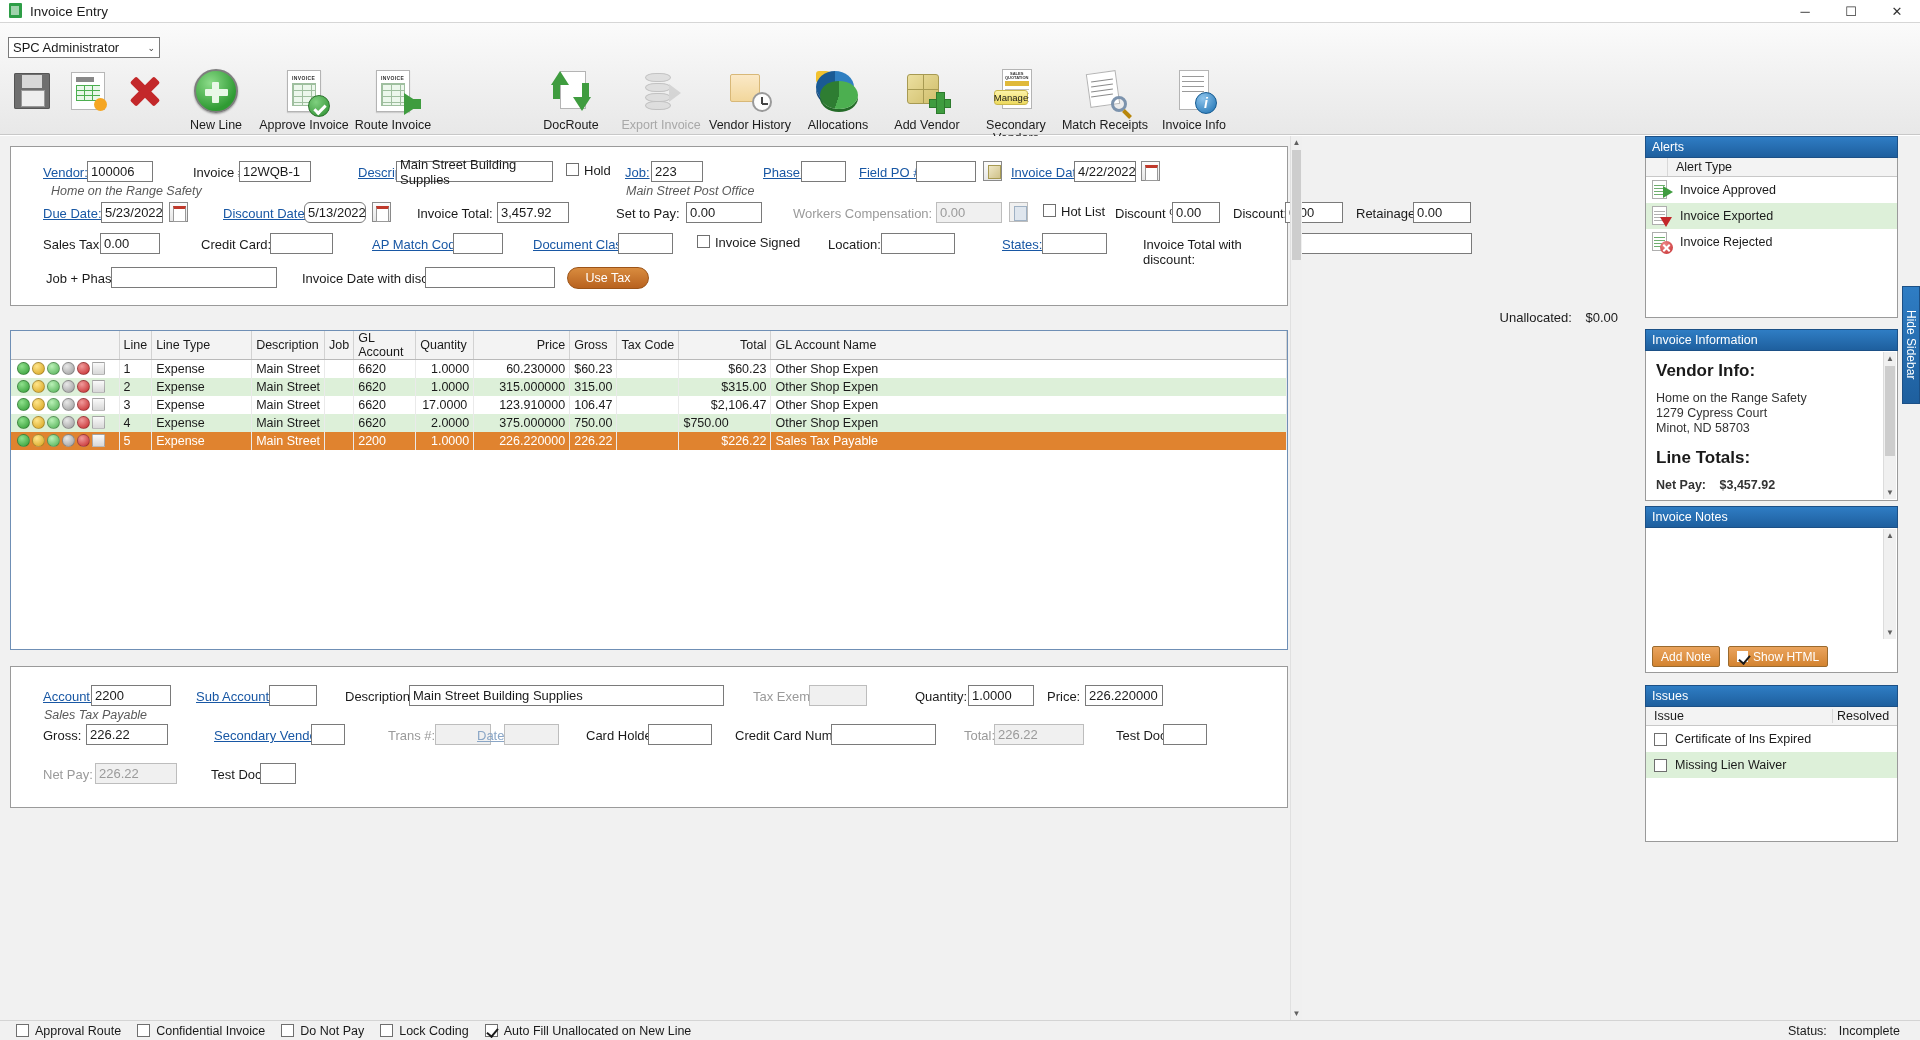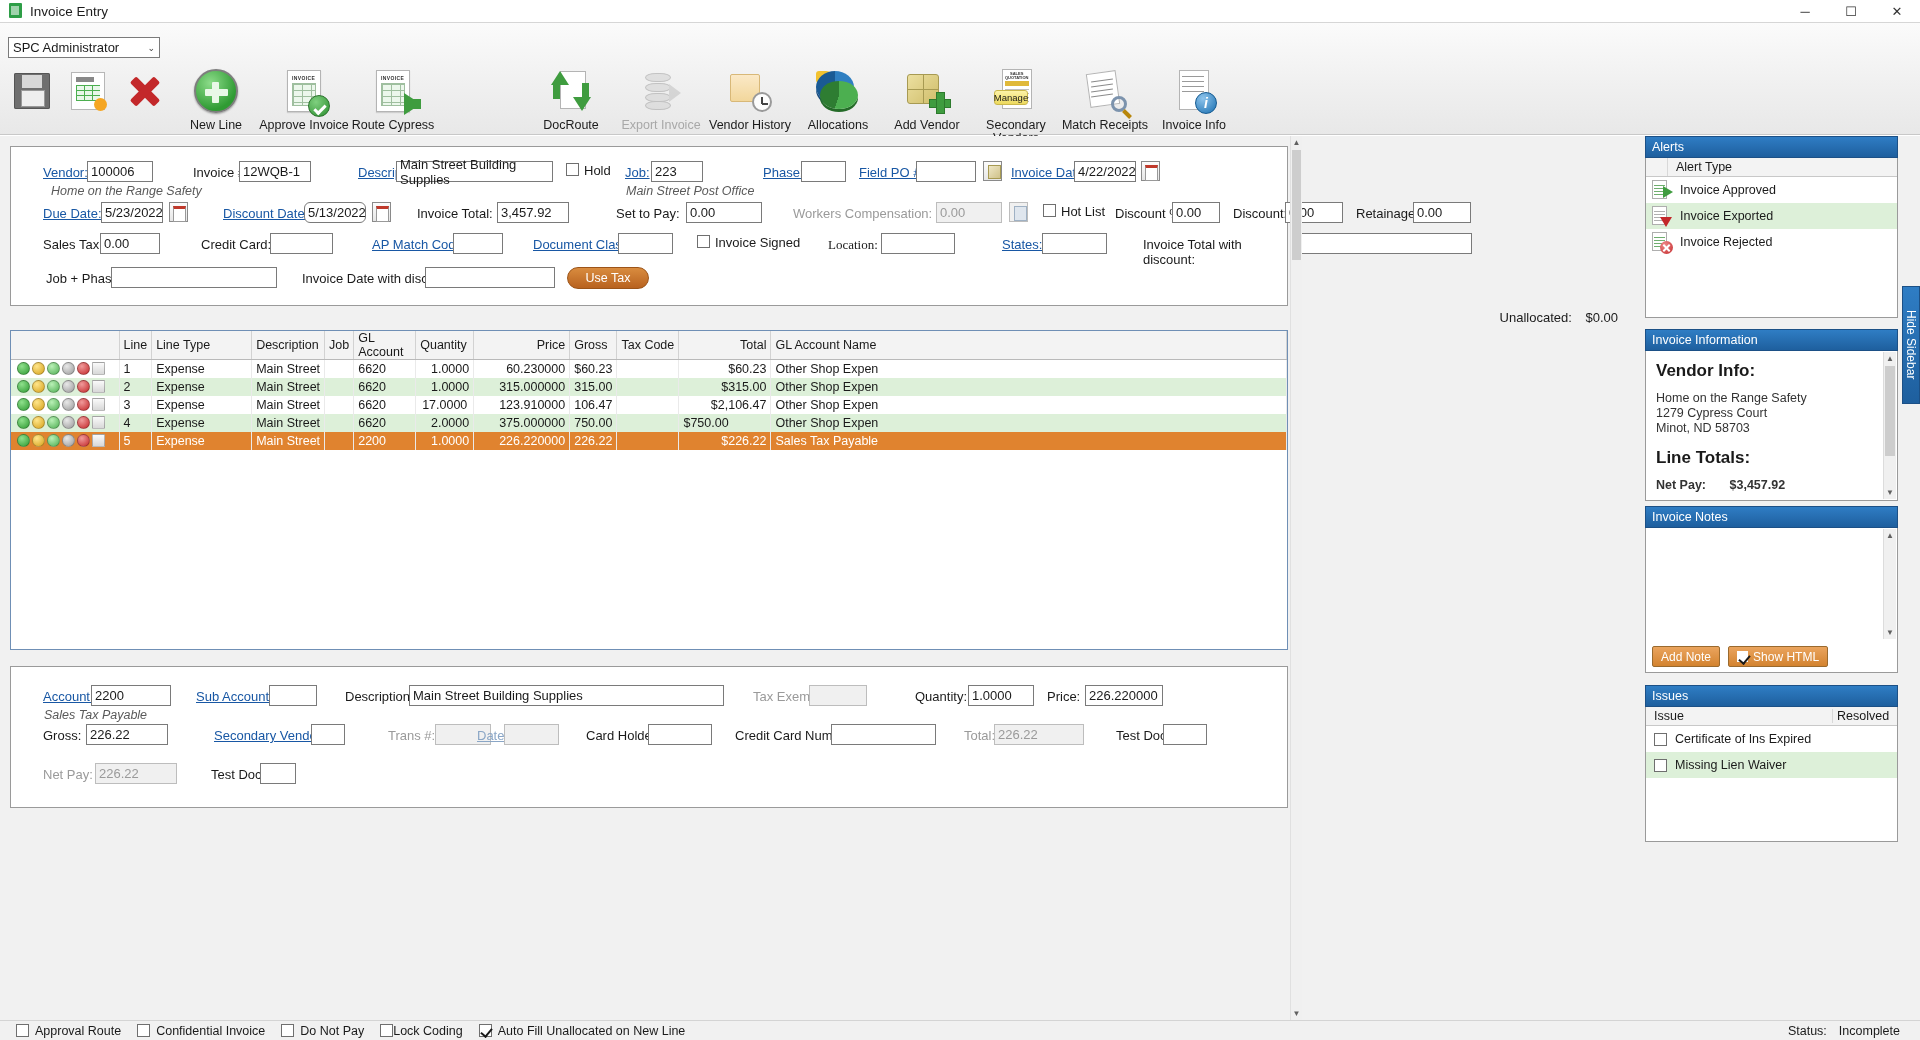--- a/index.html
+++ b/index.html
@@ -265,21 +265,21 @@
 
   <div class="rib-item" style="left:345px">
     <div class="rib-ico">
       <div class="ic-doc" style="position:relative">
           <div class="lbl">INVOICE</div>
           <div class="tblhdr"></div>
           <div class="tbl"></div>
           <div class="ic-badge-arrow"></div>
         </div>
     </div>
-    <div class="rib-lbl">Route Cypress</div>
+    <div class="rib-lbl">Route Invoice</div>
     <div class="rib-key">Ctrl + R</div>
   </div>
 
 
   <div class="rib-item" style="left:523px">
     <div class="rib-ico">
       <div class="ic-docroute">
           <div class="pg"></div>
           <div class="a1"></div>
           <div class="a1b"></div>
@@ -457,21 +457,21 @@
 
     <div class="fld-lbl link" style="position:absolute;left:361px;top:90px;">AP Match Code:</div>
     <div class="inp" style="position:absolute;left:442px;top:86px;width:50px;"></div>
 
     <div class="fld-lbl link" style="position:absolute;left:522px;top:90px;">Document Class:</div>
     <div class="inp" style="position:absolute;left:607px;top:86px;width:55px;"></div>
 
     <div style="position:absolute;left:686px;top:88px;"><span class="cbx"></span></div>
     <div class="fld-lbl" style="position:absolute;left:704px;top:88px;">Invoice Signed</div>
 
-    <div class="fld-lbl" style="position:absolute;left:817px;top:90px;font-family:Liberation Serif, serif;">Location:</div>
+    <div class="fld-lbl" style="position:absolute;left:817px;top:90px;">Location:</div>
     <div class="inp" style="position:absolute;left:870px;top:86px;width:74px;"></div>
 
     <div class="fld-lbl link" style="position:absolute;left:991px;top:90px;">States:</div>
     <div class="inp" style="position:absolute;left:1031px;top:86px;width:65px;"></div>
 
     <div class="fld-lbl" style="position:absolute;left:1132px;top:90px;">Invoice Total with discount:</div>
     <div class="inp" style="position:absolute;left:1289px;top:86px;width:172px;"></div>
 
     <div class="fld-lbl" style="position:absolute;left:35px;top:124px;">Job + Phase:</div>
     <div class="inp" style="position:absolute;left:100px;top:120px;width:166px;"></div>
@@ -719,21 +719,21 @@
     <div class="sect-hd" style="margin-top:11px">Invoice Information</div>
     <div class="sect-body" style="height:150px;position:relative;overflow:hidden">
       <div class="vinfo">
         <h3>Vendor Info:</h3>
         <p>Home on the Range Safety</p>
         <p>1279 Cypress Court</p>
         <p>Minot, ND 58703</p>
         <h3 style="margin-top:12px">Line Totals:</h3>
         <p style="font-weight:bold">
           <span>Net Pay:</span>
-          <span style="margin-left:20px">$3,457.92</span>
+          <span style="margin-left:10px">$3,457.92</span>
         </p>
       </div>
       <div class="scrollbar">
         <div class="sb-ar" style="top:0">▲</div>
         <div class="sb-thumb" style="top:14px;height:90px"></div>
         <div class="sb-ar" style="bottom:0">▼</div>
       </div>
     </div>
 
     <div class="sect-hd" style="margin-top:5px">Invoice Notes</div>
@@ -781,21 +781,21 @@
       <span>Approval Route</span>
     </span>
     <span style="display:flex;align-items:center;gap:6px">
       <span class="cbx"></span>
       <span>Confidential Invoice</span>
     </span>
     <span style="display:flex;align-items:center;gap:6px">
       <span class="cbx"></span>
       <span>Do Not Pay</span>
     </span>
-    <span style="display:flex;align-items:center;">
+    <span style="display:flex;align-items:center;gap:6px">
       <span class="cbx"></span>
       <span>Lock Coding</span>
     </span>
     <span style="display:flex;align-items:center;gap:6px">
       <span class="cbx on"></span>
       <span>Auto Fill Unallocated on New Line</span>
     </span>
   </div>
   <div style="margin-left:auto;margin-right:20px;display:flex;gap:12px">
     <span>Status:</span>

